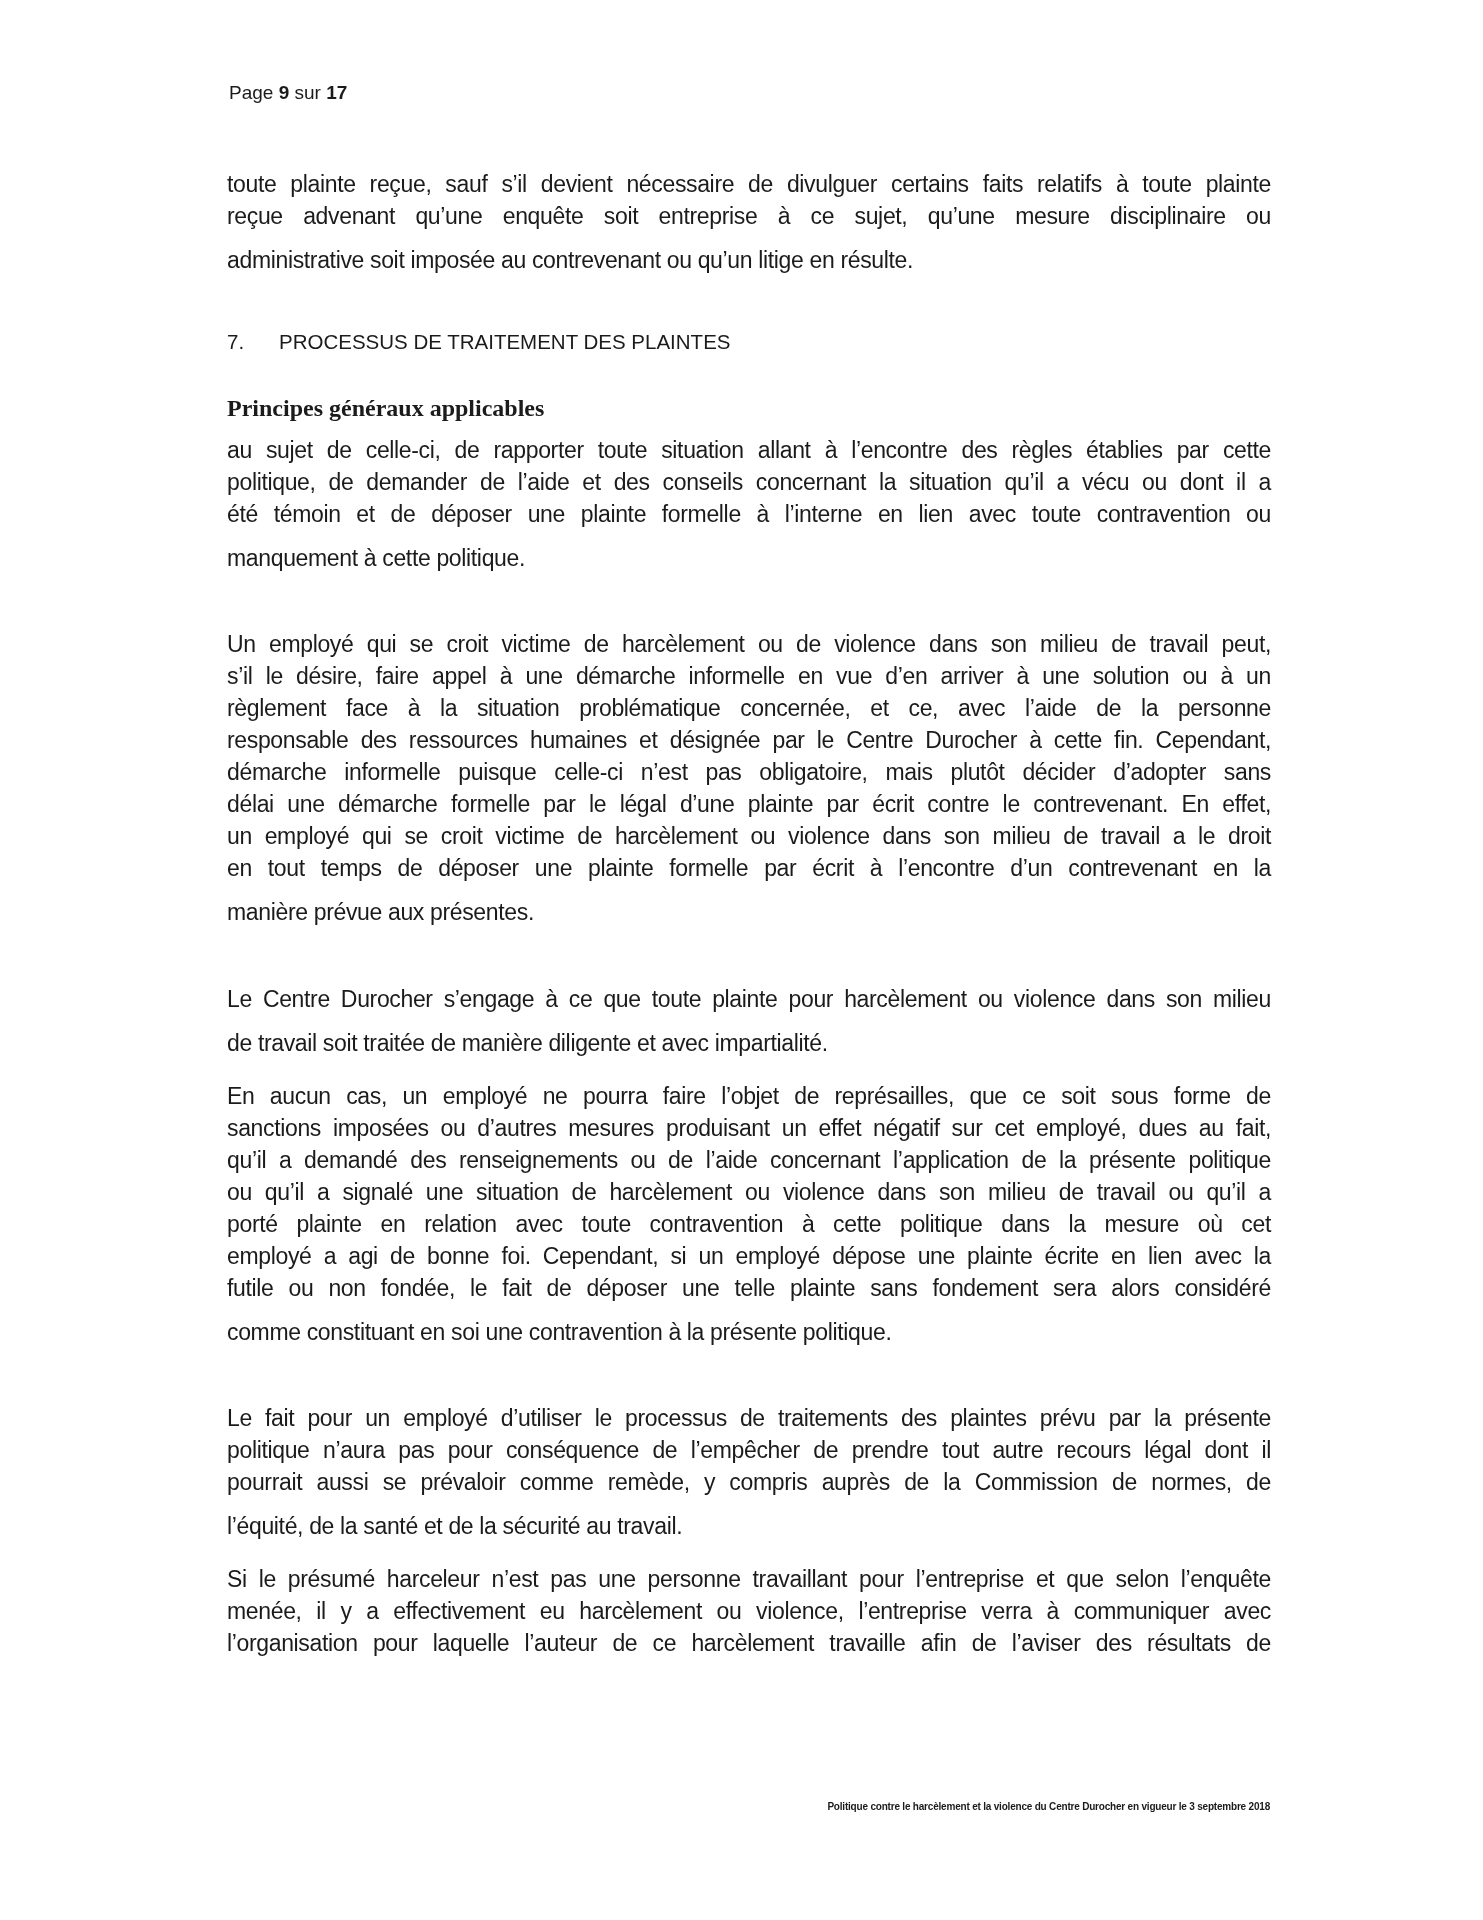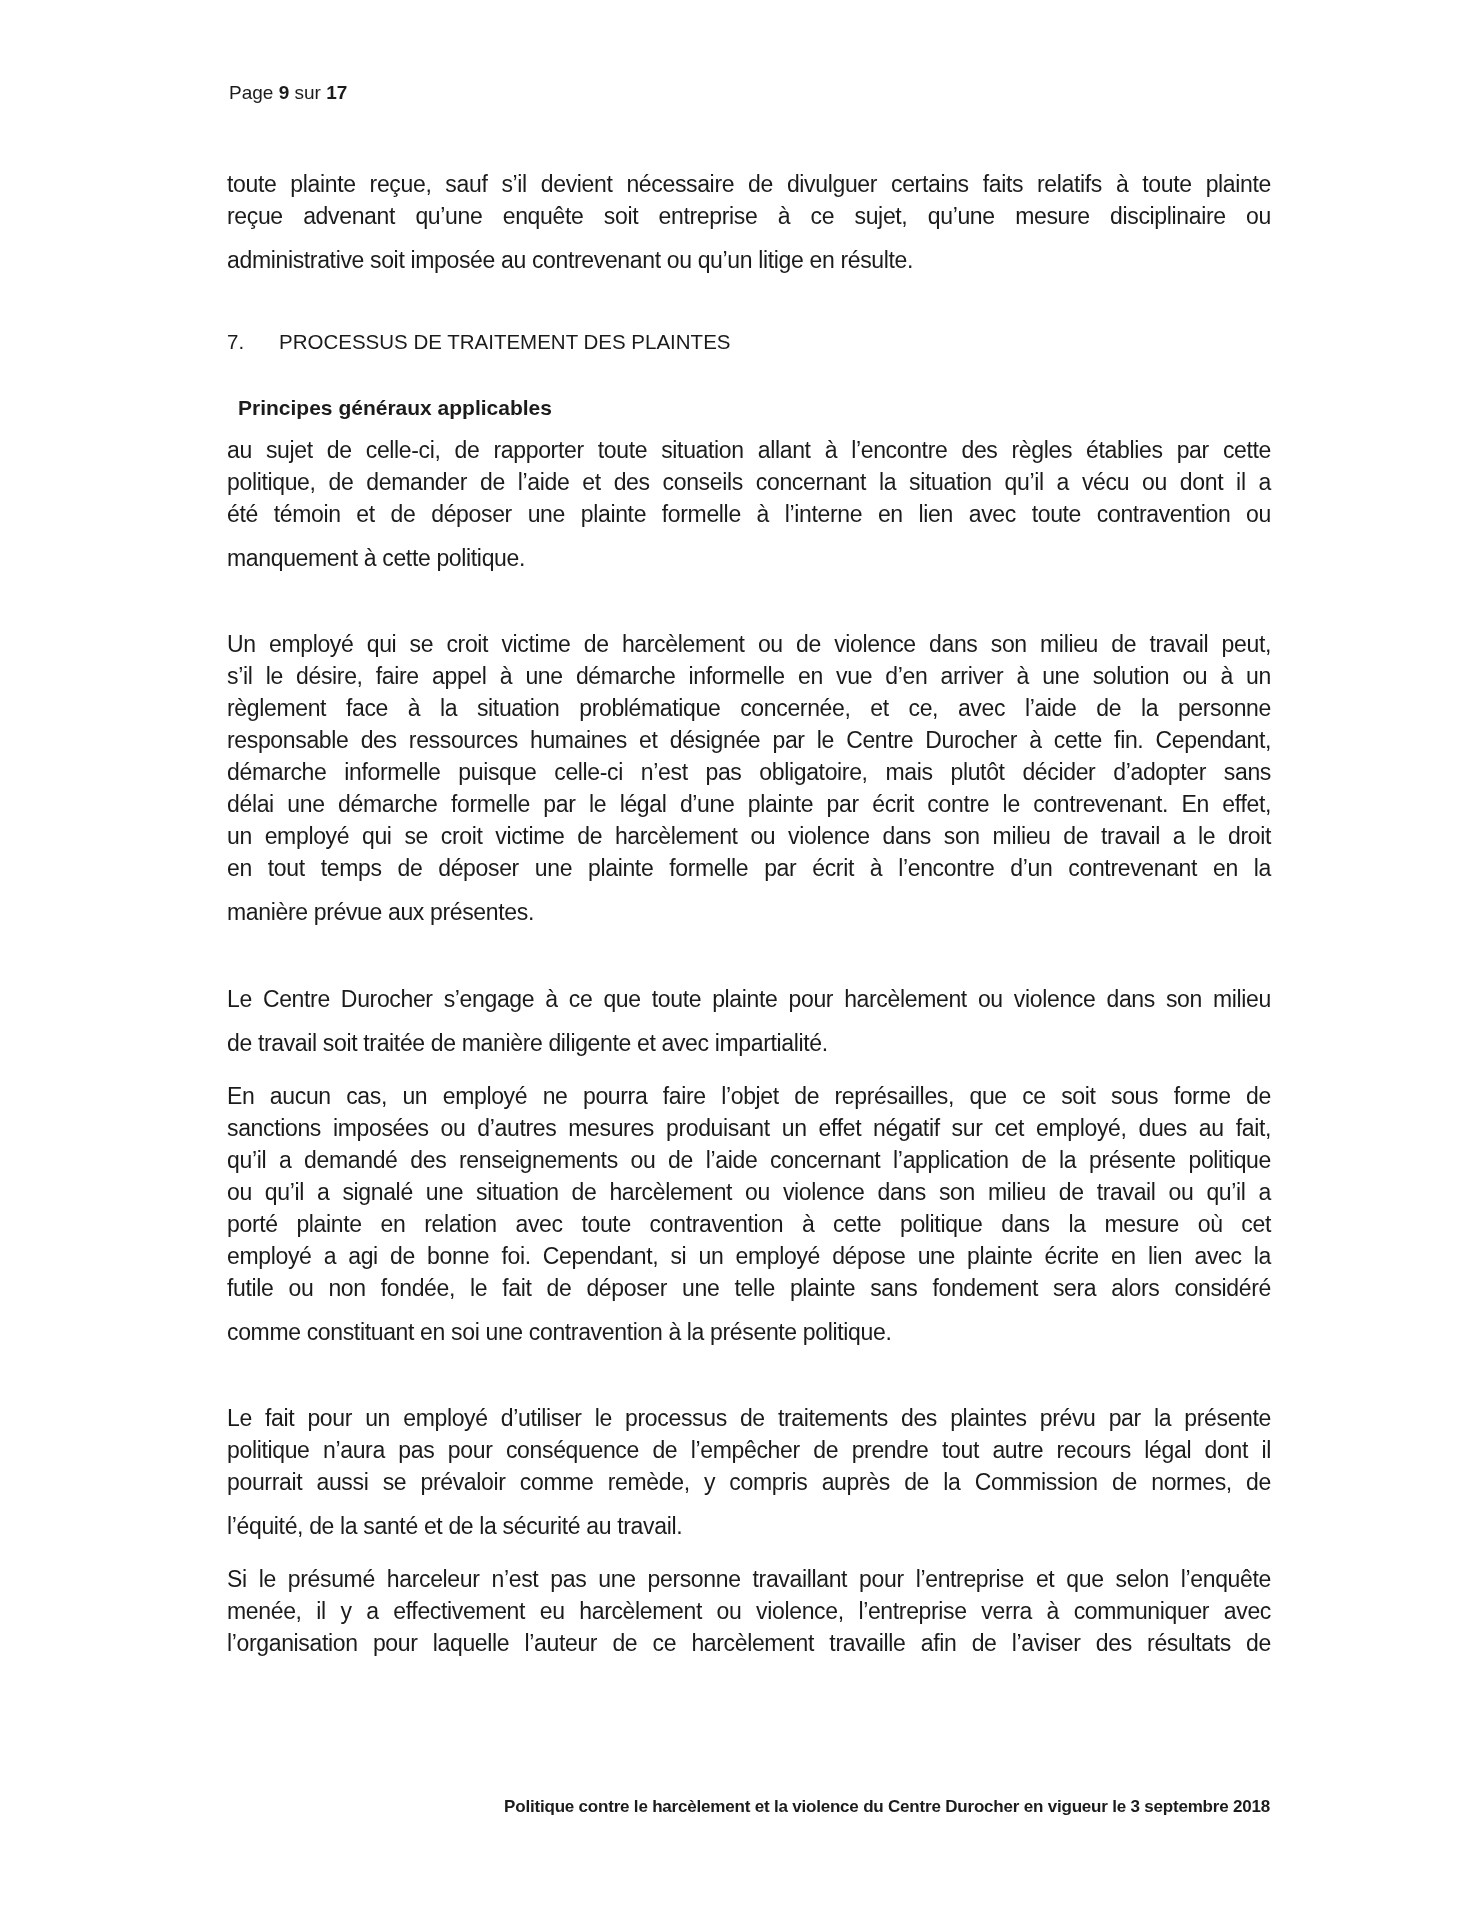--- a/index.html
+++ b/index.html
@@ -58,33 +58,34 @@
     font-weight: normal;
     line-height: 32px;
     white-space: nowrap;
   }
   .section-heading .num {
     display: inline-block;
     width: 52px;
   }
   .sub-heading {
     position: absolute;
-    left: 11px;
+    left: 0;
     top: 392px;
-    font-size: 21px;
+    font-size: 24px;
     font-weight: bold;
     line-height: 32px;
     white-space: nowrap;
+    font-family: Liberation Serif, serif;
   }
   .page-footer {
     position: absolute;
     left: 481px;
     top: 1796px;
     width: 789px;
-    font-size: 17px;
+    font-size: 10px;
     font-weight: bold;
     line-height: 22px;
     white-space: nowrap;
     text-align: right;
     letter-spacing: -0.2px;
   }
 </style>
 </head>
 <body>
 

